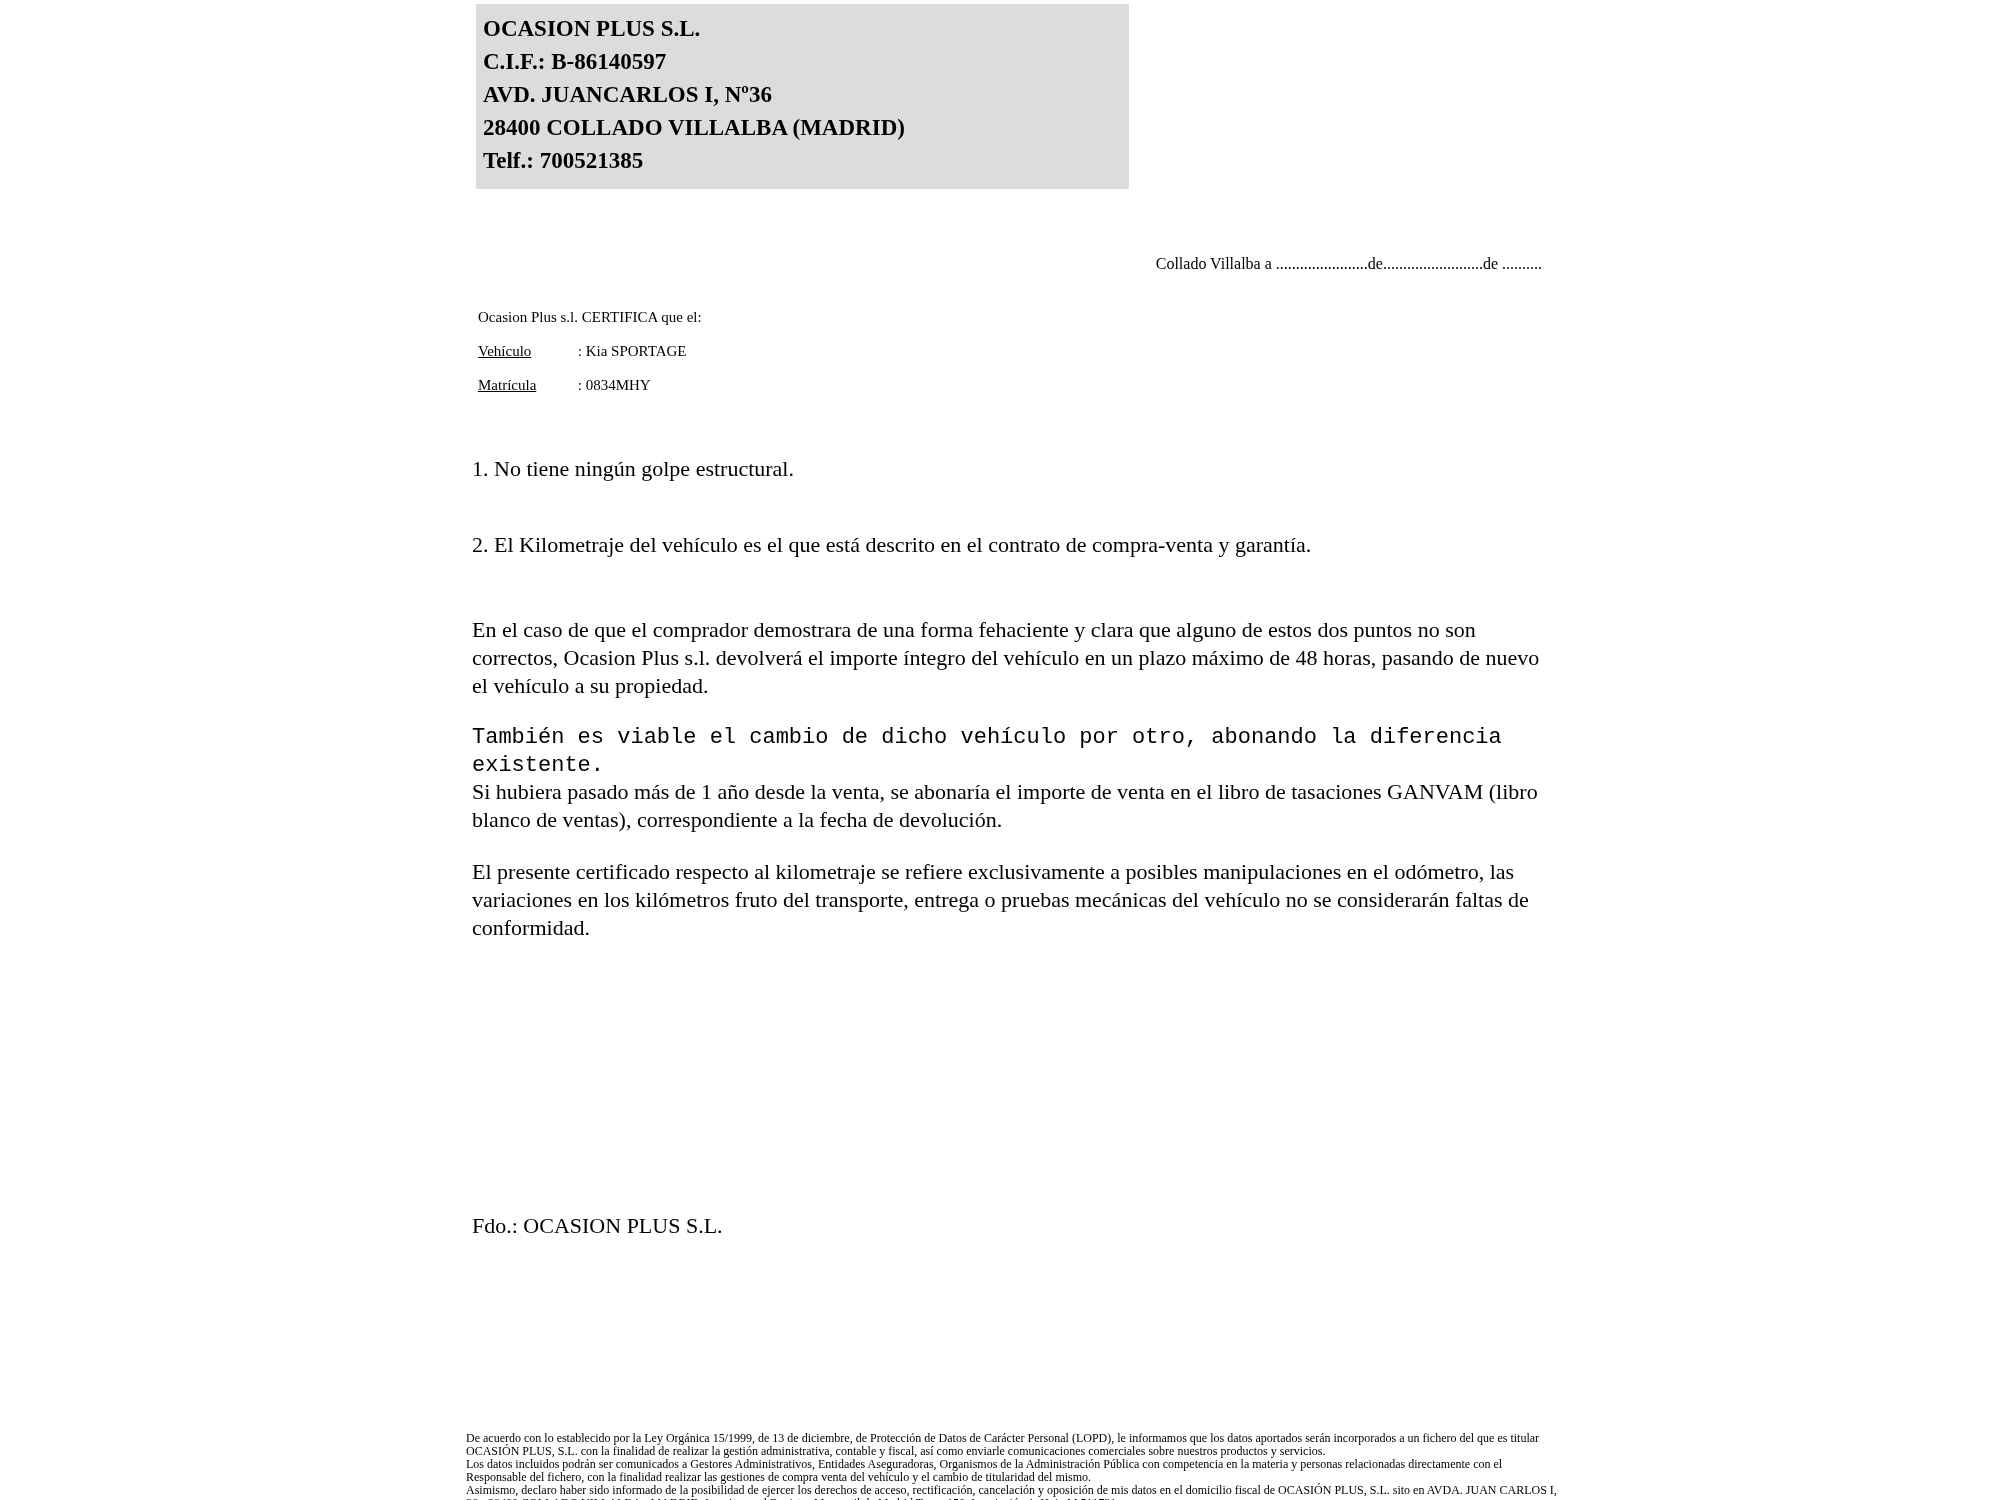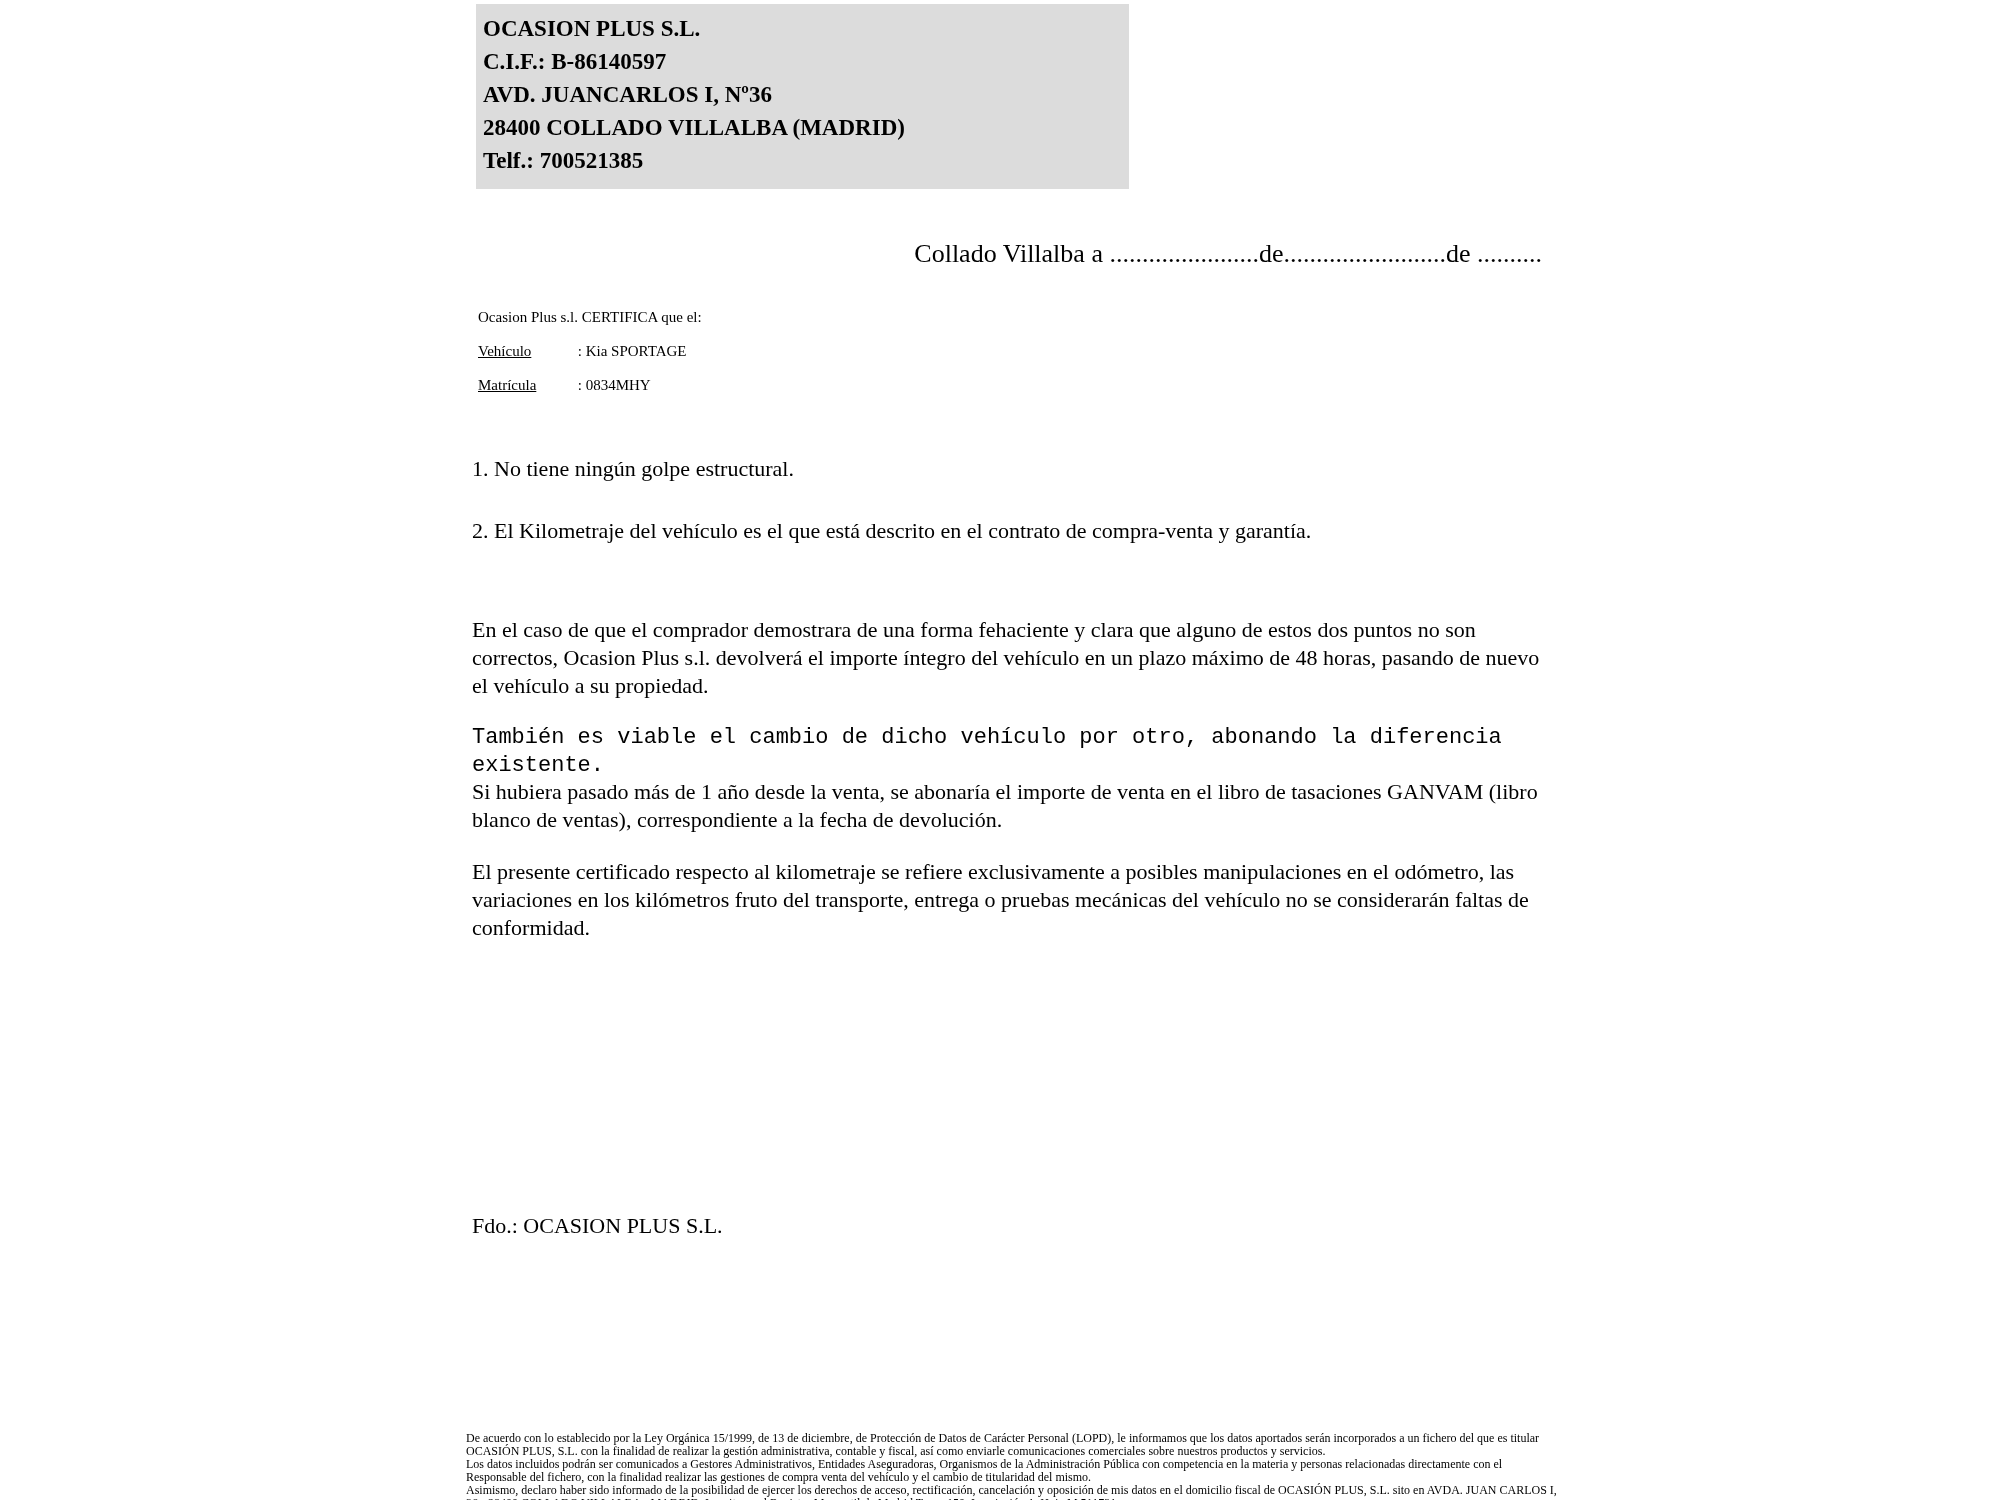--- a/index.html
+++ b/index.html
@@ -22,25 +22,25 @@
     left: 476px;
     width: 646px;
     background: #dcdcdc;
     padding: 8px 0 12px 7px;
     font-weight: bold;
     font-size: 23px;
     line-height: 33px;
   }
   .dateline {
     position: absolute;
-    top: 240px;
+    top: 250px;
     left: 472px;
     width: 1070px;
     text-align: right;
-    font-size: 26px;
+    font-size: 16px;
     line-height: 28px;
   }
   .certblock {
     position: absolute;
     top: 300px;
     left: 478px;
     width: 1070px;
     font-size: 15px;
     line-height: 34px;
   }
@@ -51,21 +51,21 @@
     text-decoration-skip-ink: none;
   }
   .point {
     position: absolute;
     left: 472px;
     width: 1078px;
     font-size: 22px;
     line-height: 28px;
   }
   .p1 { top: 455px; }
-  .p2 { top: 517px; }
+  .p2 { top: 531px; }
   .para {
     position: absolute;
     left: 472px;
     width: 1078px;
     font-size: 22px;
     line-height: 28px;
   }
   .para1 { top: 616px; }
   .para2 { top: 724px; font-family: Liberation Mono, monospace; }
   .para3 { top: 778px; }

